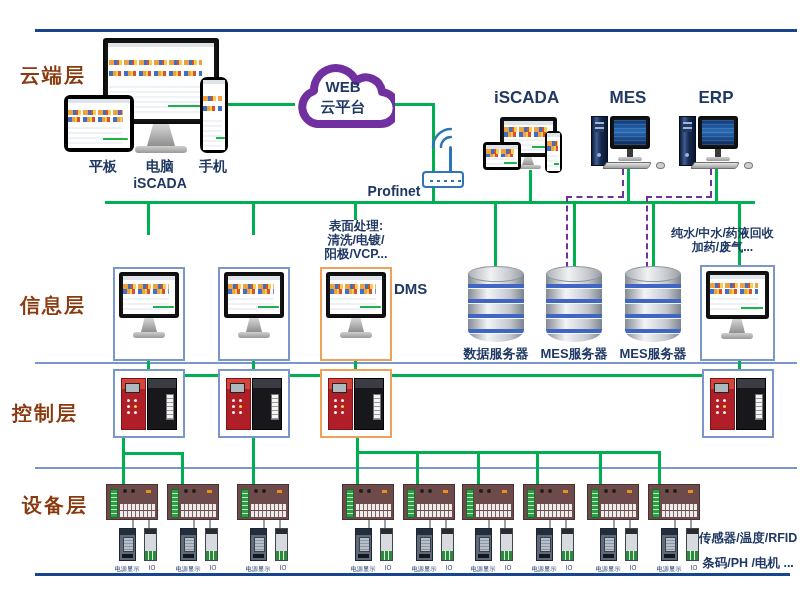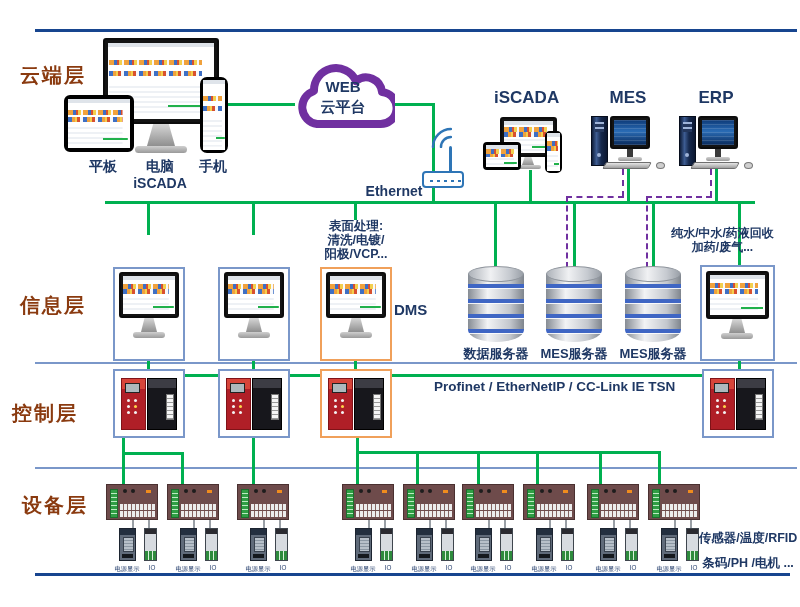--- a/index.html
+++ b/index.html
@@ -208,21 +208,21 @@
     <div class="tower" style="left:679px;top:116px"></div>
     <div class="bezel" style="left:698px;top:116px;width:40px;height:33px">
         <div class="dark-screen" style="inset:2px"></div>
       </div>
     <div style="position:absolute;left:715px;top:149px;width:6px;height:8px;background:#3a3a3a"></div>
     <div class="base" style="left:706px;top:157px;width:24px;height:4px"></div>
     <div class="kbd" style="left:692px;top:162px;width:46px"></div>
     <div class="mouse" style="left:744px;top:162px"></div>
   </div>
 
-  <div class="lbl" style="left:358px;top:183px;width:72px;font-size:14px">Ethernet</div>
+  <div class="lbl" style="left:358px;top:183px;width:72px;font-size:14px">Profinet</div>
 
   <div class="lbl" style="left:650px;top:227px;width:145px;font-size:12px;line-height:13.5px">
     <div>纯水/中水/药液回收</div>
     <div>加药/废气...</div>
   </div>
   <div class="lbl" style="left:311px;top:219px;width:90px;font-size:12.5px;line-height:14px">
     <div>表面处理:</div>
     <div>清洗/电镀/</div>
     <div>阳极/VCP...</div>
   </div>
@@ -254,21 +254,21 @@
     <div class="base" style="left:340px;top:332px;width:32px;height:6px"></div>
   </div>
   <div>
     <div class="bezel" style="left:706px;top:271px;width:63px;height:48px">
         <div class="mini-screen" style="inset:2px"></div>
       </div>
     <div class="stand" style="left:729px;top:319px;width:16px;height:14px"></div>
     <div class="base" style="left:721px;top:333px;width:32px;height:6px"></div>
   </div>
 
-  <div class="lbl lbl-left" style="left:394px;top:301px;width:50px;font-size:15px">DMS</div>
+  <div class="lbl lbl-left" style="left:394px;top:280px;width:50px;font-size:15px">DMS</div>
 
   <div class="cyl" style="left:468px;top:266px">
       <div class="cyl-body"></div>
       <div class="cyl-top"></div>
     </div>
   <div class="cyl" style="left:546px;top:266px">
       <div class="cyl-body"></div>
       <div class="cyl-top"></div>
     </div>
   <div class="cyl" style="left:625px;top:266px">
@@ -306,21 +306,20 @@
       <div class="plc-conn"></div>
     </div>
   <div class="plc" style="left:710px;top:378px">
       <div class="plc-red"></div>
       <div class="plc-scr"></div>
       <div class="plc-dots"></div>
       <div class="plc-blk"></div>
       <div class="plc-conn"></div>
     </div>
 
-  <div class="lbl lbl-left" style="left:434px;top:379px;width:280px;font-size:13.5px">Profinet / EtherNetIP / CC-Link IE TSN</div>
 
   <div class="lbl" style="left:694px;top:530px;width:108px;font-size:12.5px">传感器/温度/RFID</div>
   <div class="lbl" style="left:694px;top:555px;width:108px;font-size:12.5px">条码/PH /电机 ...</div>
 
     <div class="dev-group" style="left: 106px;">
       <div class="board">
         <div class="board-dots"></div>
         <div class="board-led"></div>
       </div>
       <div class="stub" style="left:26px;top:36px;height:10px"></div>

